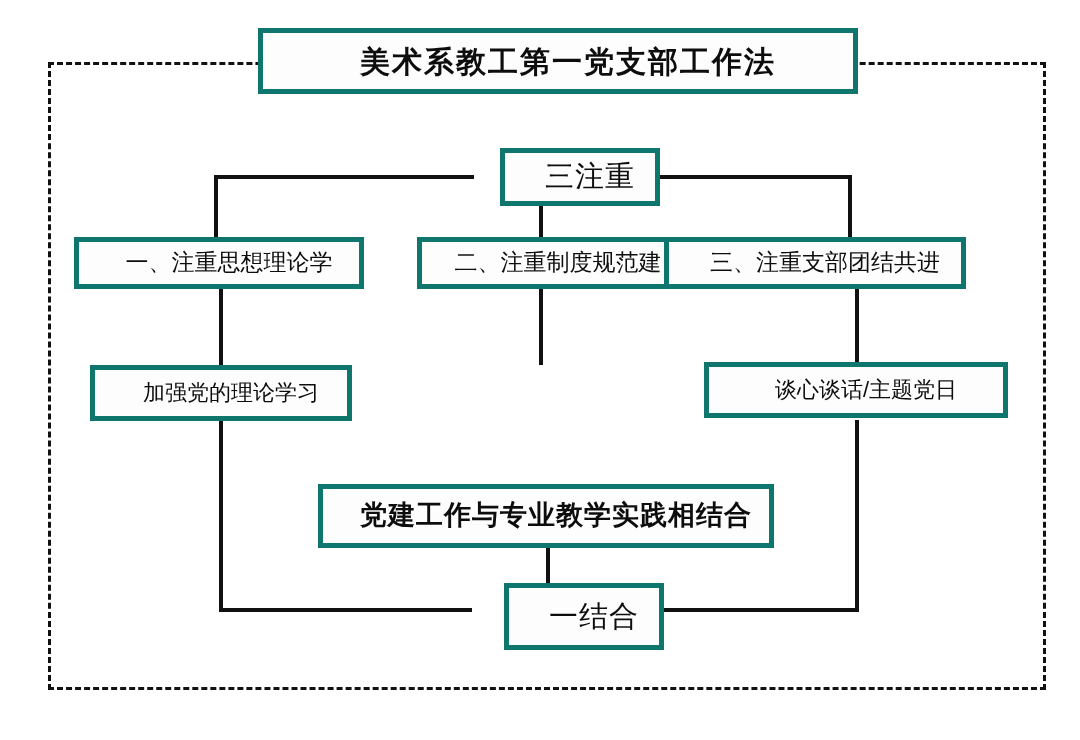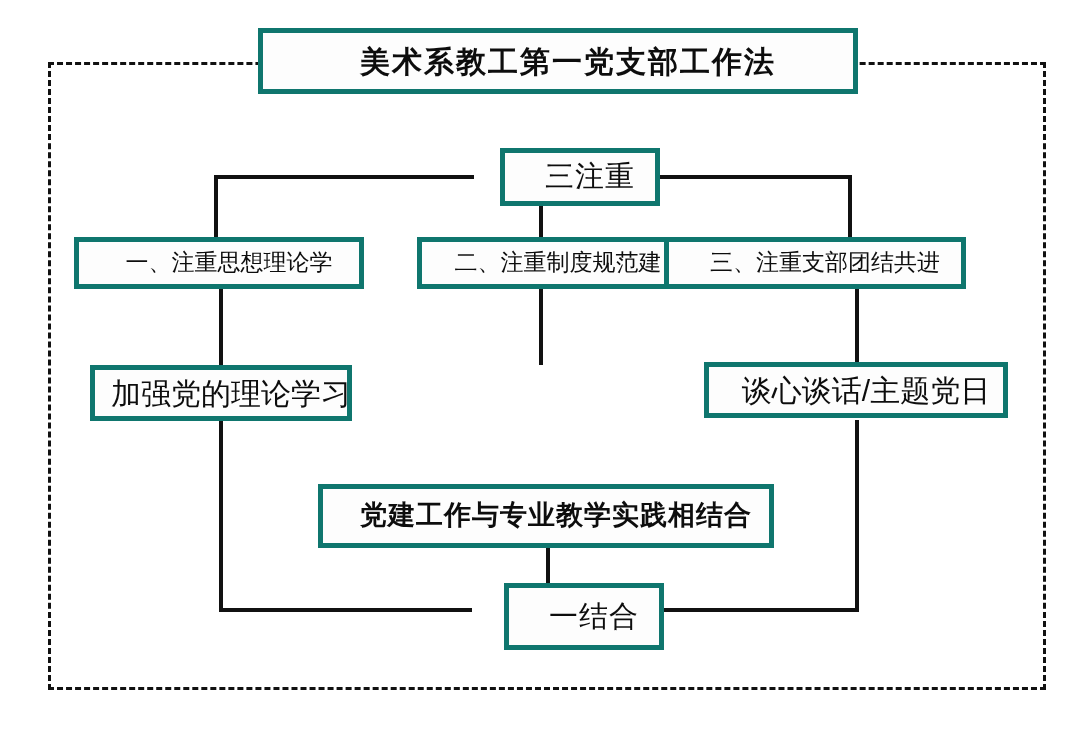--- a/index.html
+++ b/index.html
@@ -54,21 +54,21 @@
     font-weight: normal;
     letter-spacing: 1px;
     margin-left: 36px;
   }
   .node.pillar-node {
     font-size: 23px;
     font-weight: normal;
     letter-spacing: 0px;
   }
   .node.leaf-node {
-    font-size: 30px;
+    font-size: 22px;
     font-weight: normal;
     letter-spacing: 0px;
   }
   .node.wide-node {
     font-size: 27px;
     font-weight: bold;
     letter-spacing: 1px;
   }
 
   

